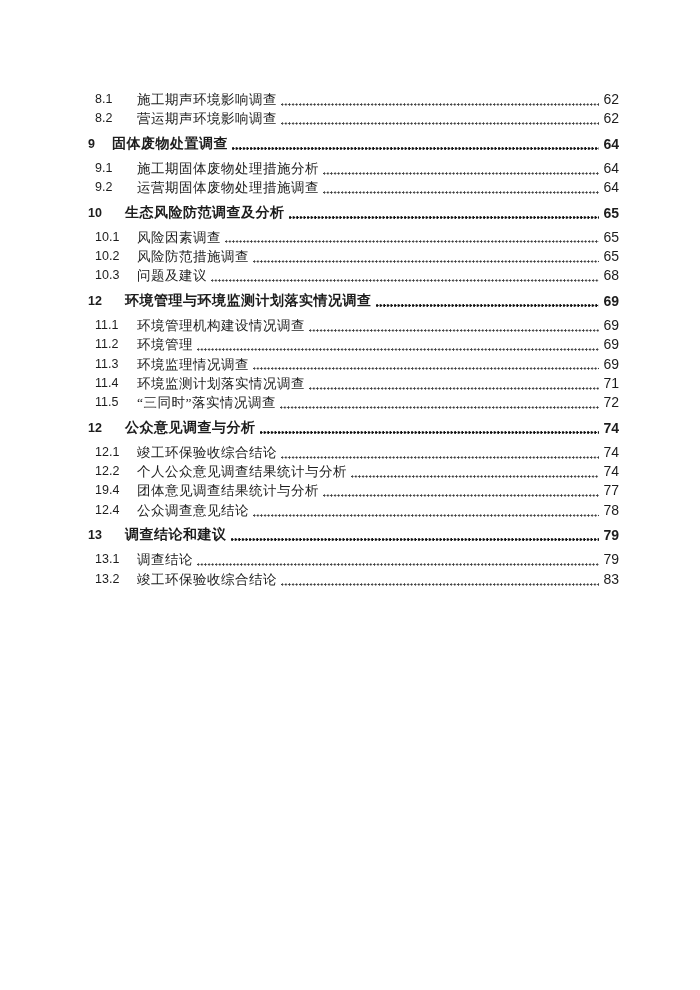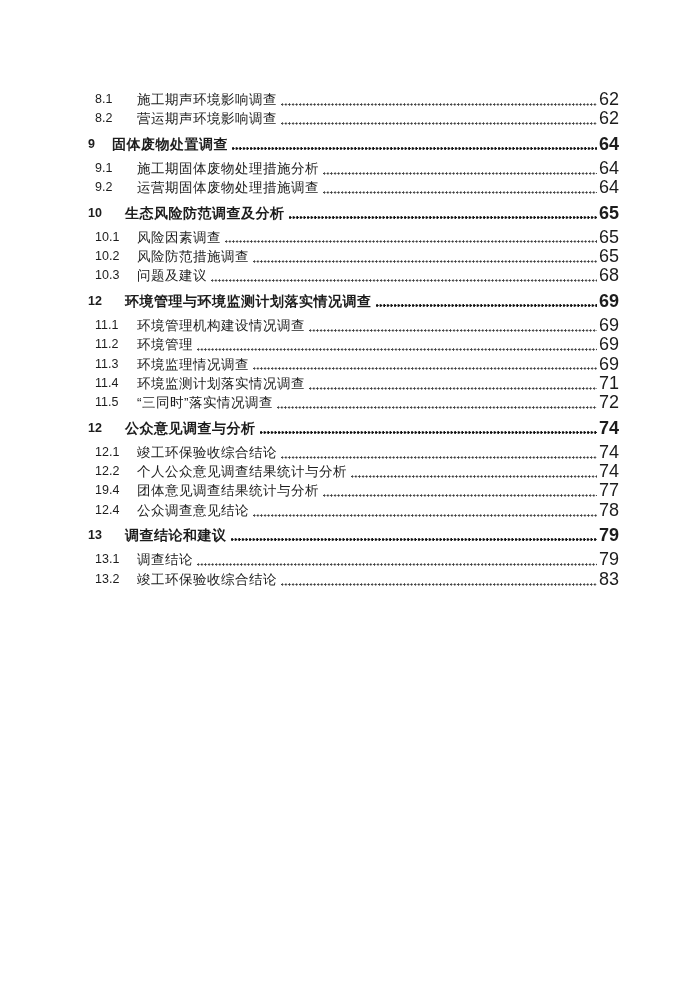--- a/index.html
+++ b/index.html
@@ -37,40 +37,40 @@
   }
   .num {
     font-family: "Liberation Sans", "DejaVu Sans", sans-serif;
     font-size: 12.5px;
     flex: 0 0 auto;
   }
   .lv1 .num { width: 37px; }
   .lv1.single .num { width: 24px; }
   .lv2 .num { width: 42px; }
   .title {
-    font-family: Liberation Sans, sans-serif;
+    font-family: Liberation Serif, serif;
     flex: 0 0 auto;
     letter-spacing: 0.5px;
   }
   .leader {
     flex: 1 1 auto;
     align-self: flex-end;
     height: 3px;
     margin: 0 2px 3.5px 4px;
     background-image: radial-gradient(circle at 1.2px 1.5px, #3d3d3d 0.95px, transparent 1.25px);
     background-size: 3.6px 3px;
     background-repeat: repeat-x;
   }
   .lv1 .leader {
     background-image: radial-gradient(circle at 1.2px 1.5px, #121212 1.15px, transparent 1.45px);
     margin-bottom: 4px;
   }
   .pagenum {
     font-family: "Liberation Sans", "DejaVu Sans", sans-serif;
-    font-size: 18px;
+    font-size: 14px;
     flex: 0 0 auto;
     min-width: 18px;
     text-align: right;
     margin-top: 27px;
   }
 </style>
 </head>
 <body>
 
 <div class="page">

